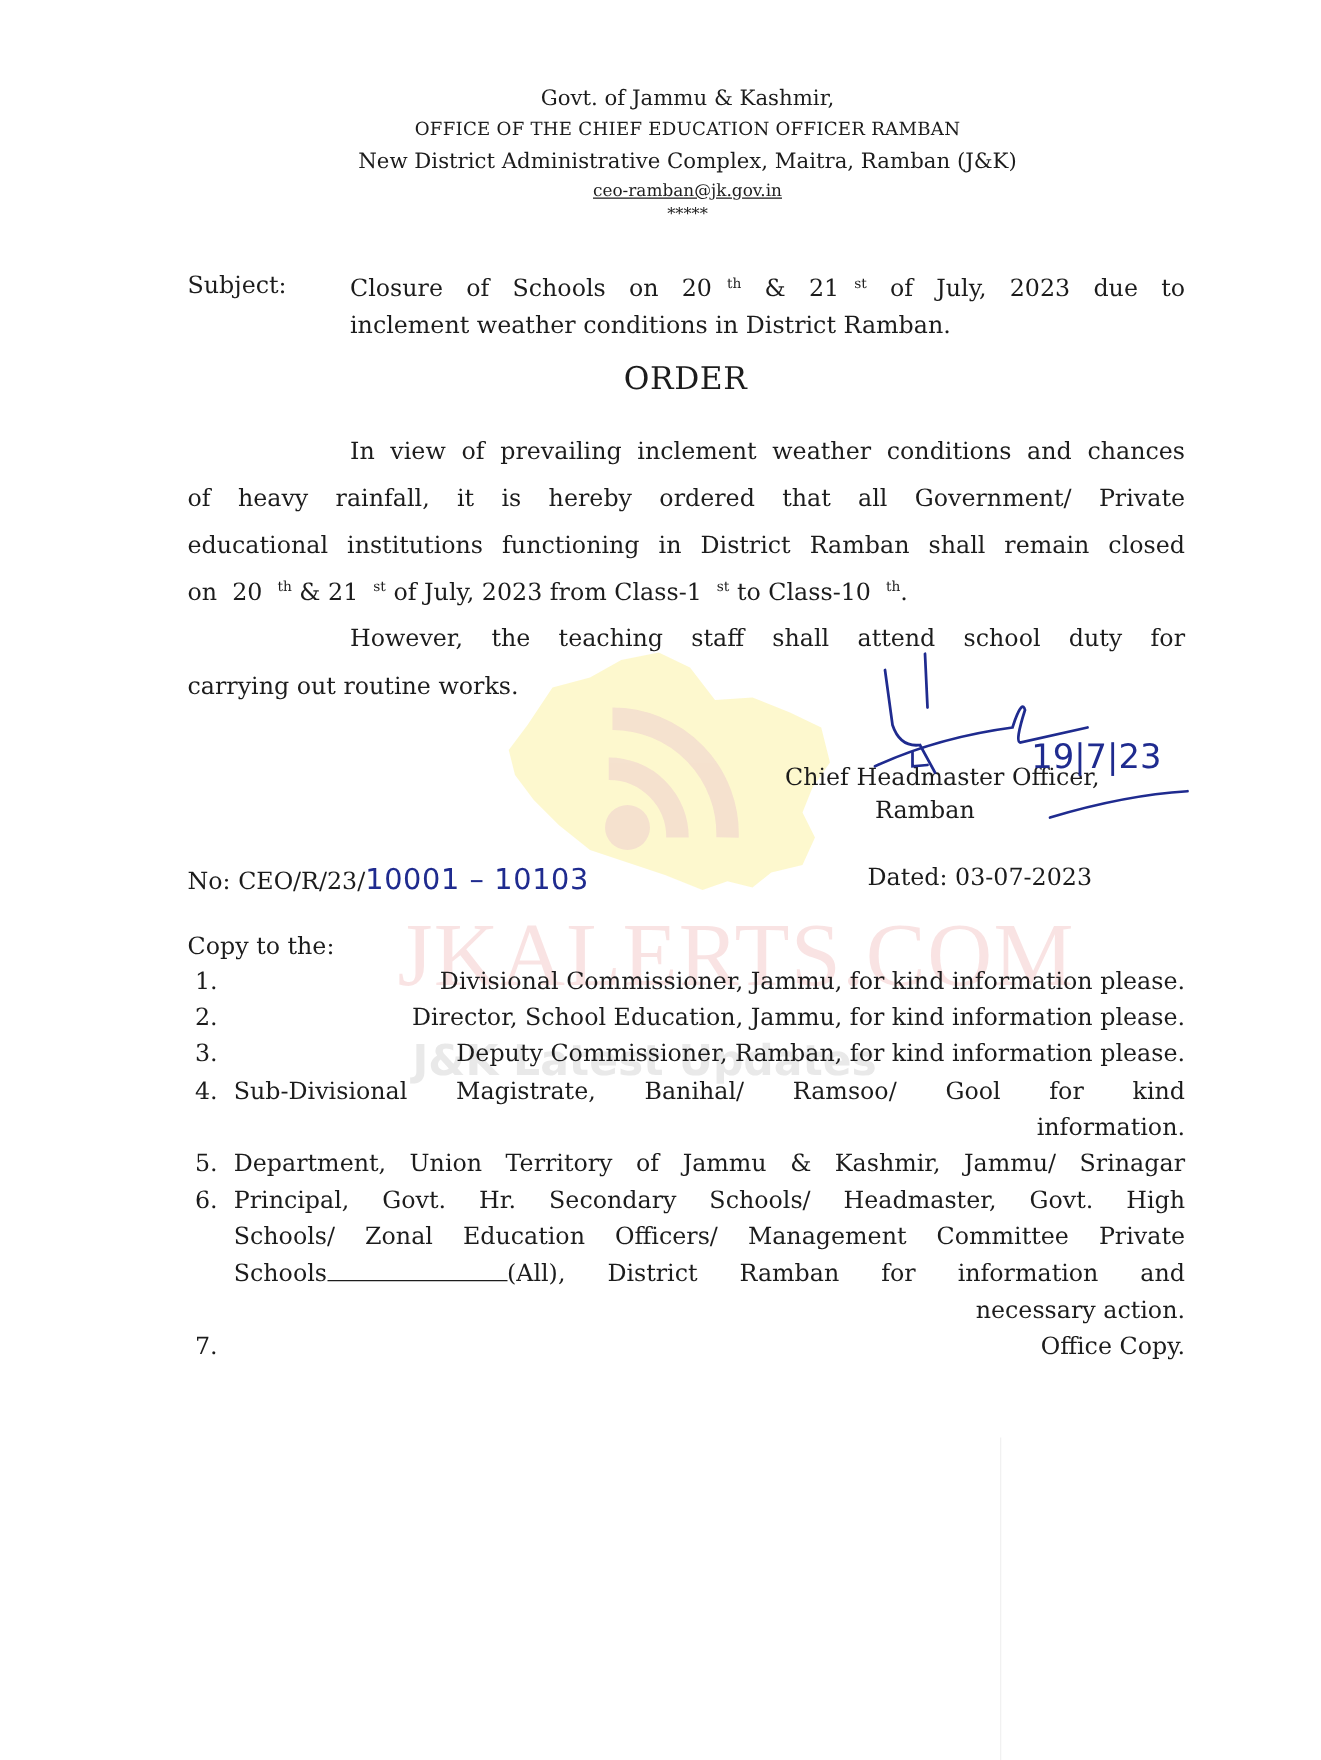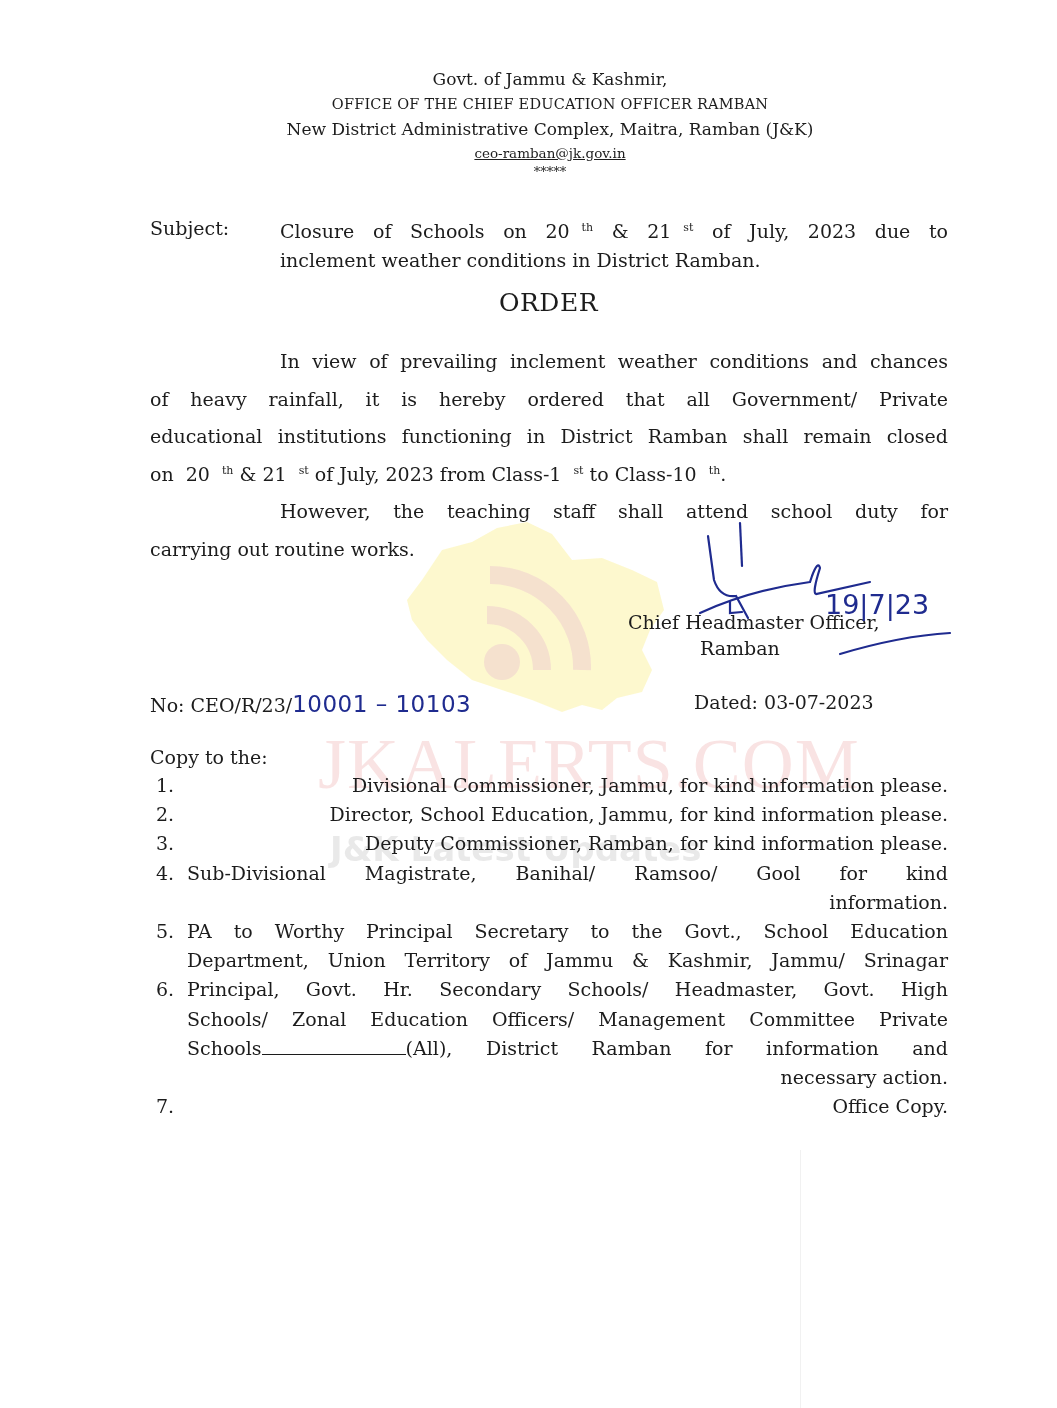--- a/index.html
+++ b/index.html
@@ -212,21 +212,20 @@
       <span class="num">3.</span>
       <span class="ll">Deputy Commissioner, Ramban, for kind information please.</span>
     </li>
     <li>
       <span class="num">4.</span>
       <span class="jl">Sub-Divisional Magistrate, Banihal/ Ramsoo/ Gool for kind</span>
       <span class="ll">information.</span>
     </li>
     <li>
       <span class="num">5.</span>
-      <span class="jl">PA to Worthy Principal Secretary to the Govt., School Education</span>
       <span class="jl">Department, Union Territory of Jammu &amp; Kashmir, Jammu/ Srinagar</span>
     </li>
     <li>
       <span class="num">6.</span>
       <span class="jl">Principal, Govt. Hr. Secondary Schools/ Headmaster, Govt. High</span>
       <span class="jl">Schools/ Zonal Education Officers/ Management Committee Private</span>
       <span class="jl"><span>Schools</span><span class="blank-line"></span><span>(All), District Ramban for information and</span></span>
       <span class="ll">necessary action.</span>
     </li>
     <li>

